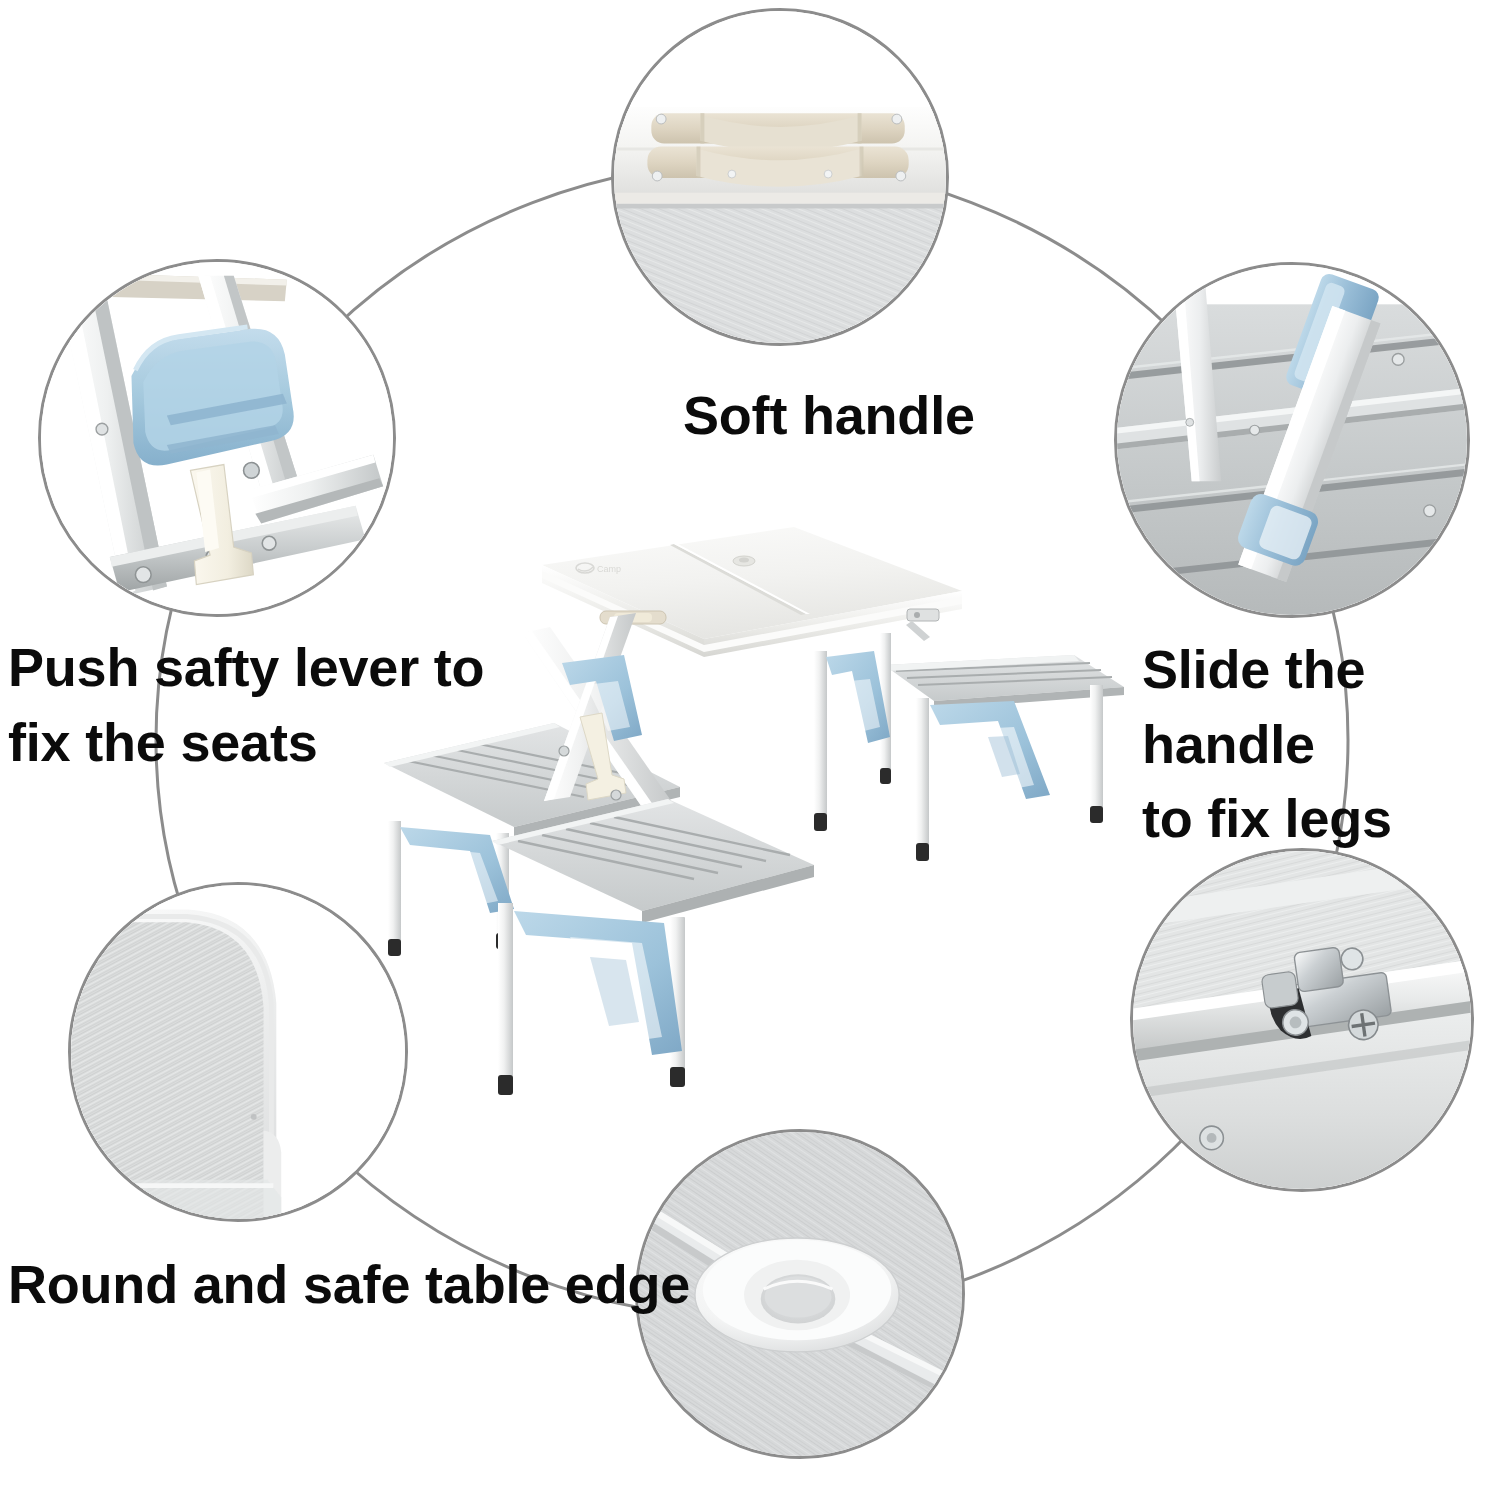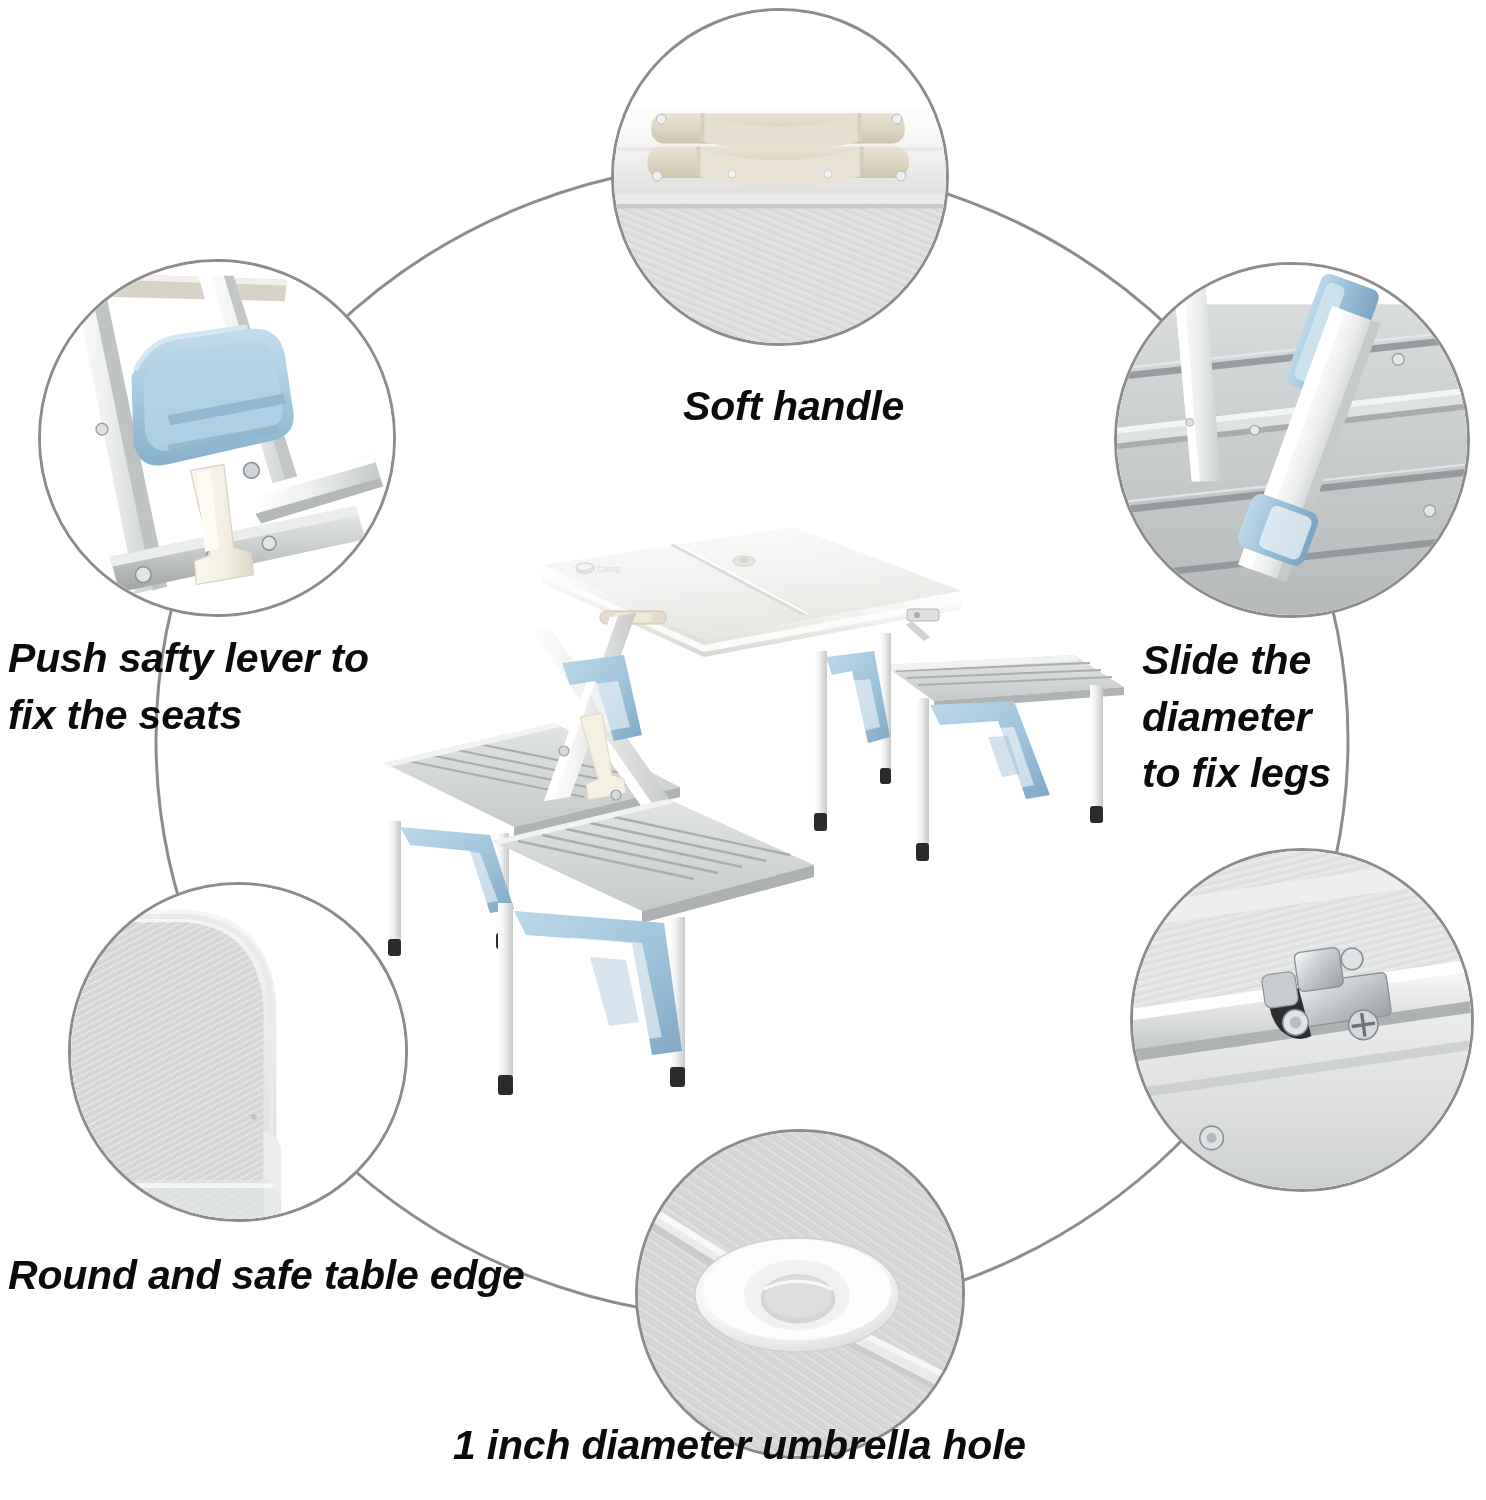--- a/index.html
+++ b/index.html
@@ -20,25 +20,24 @@
     left: 0; top: 0;
     width: 1486px;
     height: 1500px;
     pointer-events: none;
   }
   .callout-label {
     position: absolute;
     color: #0b0b0b;
     font-family: "Liberation Sans", sans-serif;
     font-weight: bold;
-    font-size: 41px;
+    font-size: 54px;
     line-height: 1.38;
     letter-spacing: -0.2px;
     white-space: pre-line;
-    font-style: italic;
   }
   .inset {
     position: absolute;
     border-radius: 50%;
     overflow: hidden;
     border: 3px solid #8c8c8c;
     box-sizing: border-box;
     background: #ffffff;
   }
   .inset > svg { display:block; width:100%; height:100%; }
@@ -530,24 +529,23 @@
 
         <path d="M140 406 L290 418 L308 546 L278 550 L258 438 L152 430 Z" fill="url(#brace-blue)"></path>
         <path d="M196 432 L268 438 L288 532 L260 536 Z" fill="#ffffff" opacity="0.55"></path>
         <path d="M216 452 l36 3 l13 62 l-30 4 z" fill="#8fb5cf" opacity="0.35"></path>
       </g>
     </svg>
   </div>
 
   <div class="callout-label" style="left: 683px; top: 378px; color: rgb(11, 11, 11);">Soft handle</div>
 
-  <div class="callout-label" style="left: 1142px; top: 632px; color: rgb(11, 11, 11);">Slide the diameter
+  <div class="callout-label" style="left: 1142px; top: 632px; color: rgb(11, 11, 11);">Slide the handle
 to fix legs</div>
 
 
-  <div class="callout-label" style="left: 453px; top: 1417px; color: rgb(11, 11, 11);">1 inch diameter umbrella hole</div>
 
   <div class="callout-label" style="left: 8px; top: 630px; color: rgb(11, 11, 11);">Push safty lever to
 fix the seats</div>
 
   <div class="callout-label" style="left: 8px; top: 1247px; color: rgb(11, 11, 11);">Round and safe table edge</div>
 
 </div>
 
 </body></html>

